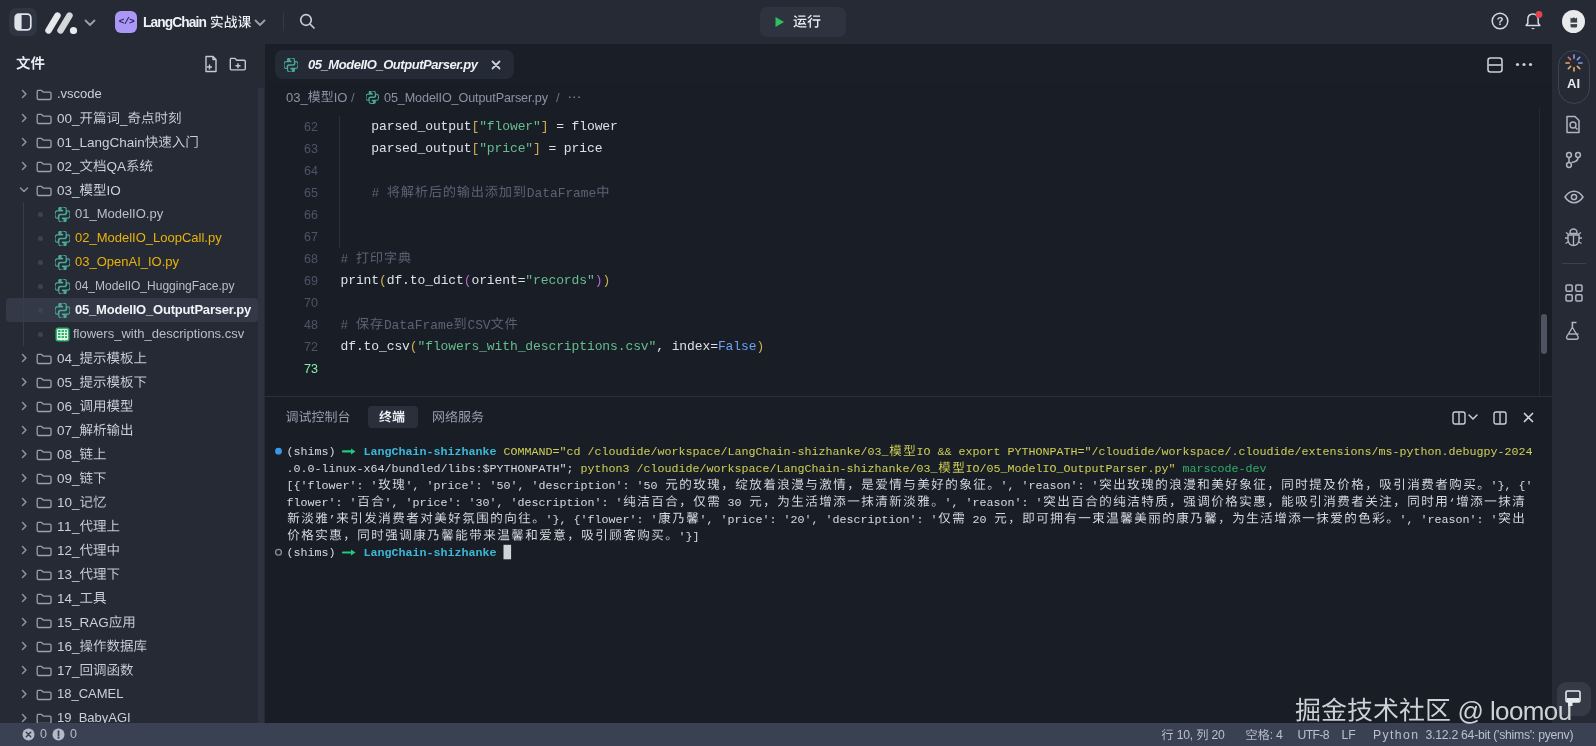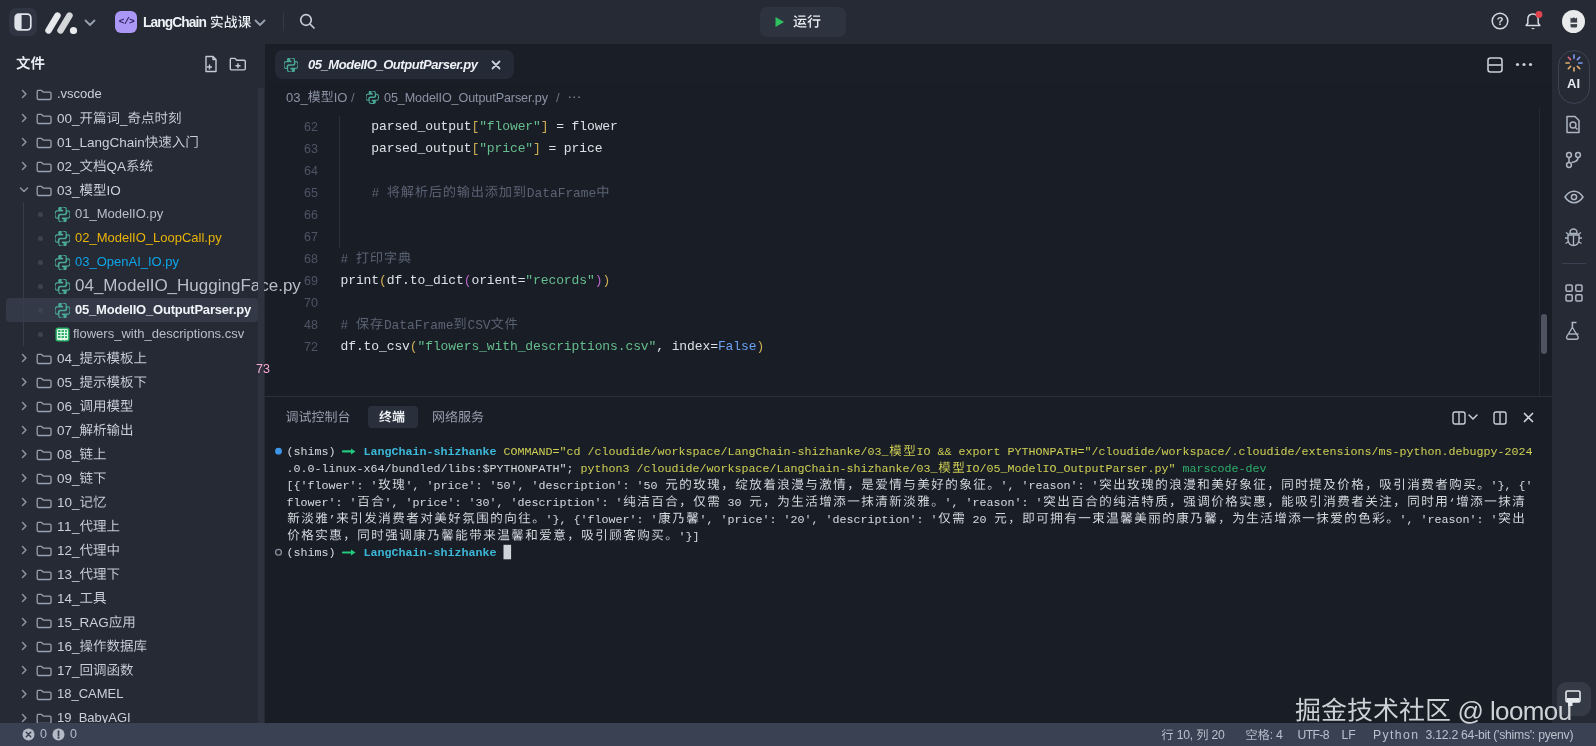--- a/index.html
+++ b/index.html
@@ -95,26 +95,26 @@
     <div class="lbl" style="left:75px;top:205px;color:#b8bfcb;font-size:13px">01_ModelIO.py</div>
     <div class="ab" style="left:38px;top:235.5px;width:5px;height:5px;border-radius:50%;background:#3c4452"></div>
     <svg class="ab" style="left:55px;top:230.5px" width="15" height="15" viewBox="0 0 24 24">
       <path d="M14.25.18l.9.2.73.26.59.3.45.32.34.34.25.34.16.33.1.3.04.26.02.2-.01.13V8.5l-.05.63-.13.55-.21.46-.26.38-.3.31-.33.25-.35.19-.35.14-.33.1-.3.07-.26.04-.21.02H8.77l-.69.05-.59.14-.5.22-.41.27-.33.32-.27.35-.2.36-.15.37-.1.35-.07.32-.04.27-.02.21v3.06H3.17l-.21-.03-.28-.07-.32-.12-.35-.18-.36-.26-.36-.36-.35-.46-.32-.59-.28-.73-.21-.88-.14-1.05-.05-1.23.06-1.22.16-1.04.24-.87.32-.71.36-.57.4-.44.42-.33.42-.24.4-.16.36-.1.32-.05.24-.01h.16l.06.01h8.16v-.83H6.18l-.01-2.75-.02-.37.05-.34.11-.31.17-.28.25-.26.31-.23.38-.2.44-.18.51-.15.58-.12.64-.1.71-.06.77-.04.84-.02 1.27.05zm-6.3 1.98l-.23.33-.08.41.08.41.23.34.33.22.41.09.41-.09.33-.22.23-.34.08-.41-.08-.41-.23-.33-.33-.22-.41-.09-.41.09zm13.09 3.95l.28.06.32.12.35.18.36.27.36.35.35.47.32.59.28.73.21.88.14 1.04.05 1.23-.06 1.23-.16 1.04-.24.86-.32.71-.36.57-.4.45-.42.33-.42.24-.4.16-.36.09-.32.05-.24.02-.16-.01h-8.22v.82h5.84l.01 2.76.02.36-.05.34-.11.31-.17.29-.25.25-.31.24-.38.2-.44.17-.51.15-.58.13-.64.09-.71.07-.77.04-.84.01-1.27-.04-1.07-.14-.9-.2-.73-.25-.59-.3-.45-.33-.34-.34-.25-.34-.16-.33-.1-.3-.04-.25-.02-.2.01-.13v-5.34l.05-.64.13-.54.21-.46.26-.38.3-.32.33-.24.35-.2.35-.14.33-.1.3-.06.26-.04.21-.02.13-.01h5.84l.69-.05.59-.14.5-.21.41-.28.33-.32.27-.35.2-.36.15-.36.1-.35.07-.32.04-.28.02-.21V6.07h2.09l.14.01zm-6.47 14.25l-.23.33-.08.41.08.41.23.33.33.23.41.08.41-.08.33-.23.23-.33.08-.41-.08-.41-.23-.33-.33-.23-.41-.08-.41.08z" stroke="#4aa897" stroke-width="1.9" fill="none"></path>
     </svg>
     <div class="lbl" style="left:75px;top:229px;color:#eab308;font-size:13px">02_ModelIO_LoopCall.py</div>
     <div class="ab" style="left:38px;top:259.5px;width:5px;height:5px;border-radius:50%;background:#3c4452"></div>
     <svg class="ab" style="left:55px;top:254.5px" width="15" height="15" viewBox="0 0 24 24">
       <path d="M14.25.18l.9.2.73.26.59.3.45.32.34.34.25.34.16.33.1.3.04.26.02.2-.01.13V8.5l-.05.63-.13.55-.21.46-.26.38-.3.31-.33.25-.35.19-.35.14-.33.1-.3.07-.26.04-.21.02H8.77l-.69.05-.59.14-.5.22-.41.27-.33.32-.27.35-.2.36-.15.37-.1.35-.07.32-.04.27-.02.21v3.06H3.17l-.21-.03-.28-.07-.32-.12-.35-.18-.36-.26-.36-.36-.35-.46-.32-.59-.28-.73-.21-.88-.14-1.05-.05-1.23.06-1.22.16-1.04.24-.87.32-.71.36-.57.4-.44.42-.33.42-.24.4-.16.36-.1.32-.05.24-.01h.16l.06.01h8.16v-.83H6.18l-.01-2.75-.02-.37.05-.34.11-.31.17-.28.25-.26.31-.23.38-.2.44-.18.51-.15.58-.12.64-.1.71-.06.77-.04.84-.02 1.27.05zm-6.3 1.98l-.23.33-.08.41.08.41.23.34.33.22.41.09.41-.09.33-.22.23-.34.08-.41-.08-.41-.23-.33-.33-.22-.41-.09-.41.09zm13.09 3.95l.28.06.32.12.35.18.36.27.36.35.35.47.32.59.28.73.21.88.14 1.04.05 1.23-.06 1.23-.16 1.04-.24.86-.32.71-.36.57-.4.45-.42.33-.42.24-.4.16-.36.09-.32.05-.24.02-.16-.01h-8.22v.82h5.84l.01 2.76.02.36-.05.34-.11.31-.17.29-.25.25-.31.24-.38.2-.44.17-.51.15-.58.13-.64.09-.71.07-.77.04-.84.01-1.27-.04-1.07-.14-.9-.2-.73-.25-.59-.3-.45-.33-.34-.34-.25-.34-.16-.33-.1-.3-.04-.25-.02-.2.01-.13v-5.34l.05-.64.13-.54.21-.46.26-.38.3-.32.33-.24.35-.2.35-.14.33-.1.3-.06.26-.04.21-.02.13-.01h5.84l.69-.05.59-.14.5-.21.41-.28.33-.32.27-.35.2-.36.15-.36.1-.35.07-.32.04-.28.02-.21V6.07h2.09l.14.01zm-6.47 14.25l-.23.33-.08.41.08.41.23.33.33.23.41.08.41-.08.33-.23.23-.33.08-.41-.08-.41-.23-.33-.33-.23-.41-.08-.41.08z" stroke="#4aa897" stroke-width="1.9" fill="none"></path>
     </svg>
-    <div class="lbl" style="left:75px;top:253px;color:#0ea5e9;font-size:13px">03_OpenAI_IO.py</div>
+    <div class="lbl" style="left:75px;top:253px;color:#eab308;font-size:13px">03_OpenAI_IO.py</div>
     <div class="ab" style="left:38px;top:283.5px;width:5px;height:5px;border-radius:50%;background:#3c4452"></div>
     <svg class="ab" style="left:55px;top:278.5px" width="15" height="15" viewBox="0 0 24 24">
       <path d="M14.25.18l.9.2.73.26.59.3.45.32.34.34.25.34.16.33.1.3.04.26.02.2-.01.13V8.5l-.05.63-.13.55-.21.46-.26.38-.3.31-.33.25-.35.19-.35.14-.33.1-.3.07-.26.04-.21.02H8.77l-.69.05-.59.14-.5.22-.41.27-.33.32-.27.35-.2.36-.15.37-.1.35-.07.32-.04.27-.02.21v3.06H3.17l-.21-.03-.28-.07-.32-.12-.35-.18-.36-.26-.36-.36-.35-.46-.32-.59-.28-.73-.21-.88-.14-1.05-.05-1.23.06-1.22.16-1.04.24-.87.32-.71.36-.57.4-.44.42-.33.42-.24.4-.16.36-.1.32-.05.24-.01h.16l.06.01h8.16v-.83H6.18l-.01-2.75-.02-.37.05-.34.11-.31.17-.28.25-.26.31-.23.38-.2.44-.18.51-.15.58-.12.64-.1.71-.06.77-.04.84-.02 1.27.05zm-6.3 1.98l-.23.33-.08.41.08.41.23.34.33.22.41.09.41-.09.33-.22.23-.34.08-.41-.08-.41-.23-.33-.33-.22-.41-.09-.41.09zm13.09 3.95l.28.06.32.12.35.18.36.27.36.35.35.47.32.59.28.73.21.88.14 1.04.05 1.23-.06 1.23-.16 1.04-.24.86-.32.71-.36.57-.4.45-.42.33-.42.24-.4.16-.36.09-.32.05-.24.02-.16-.01h-8.22v.82h5.84l.01 2.76.02.36-.05.34-.11.31-.17.29-.25.25-.31.24-.38.2-.44.17-.51.15-.58.13-.64.09-.71.07-.77.04-.84.01-1.27-.04-1.07-.14-.9-.2-.73-.25-.59-.3-.45-.33-.34-.34-.25-.34-.16-.33-.1-.3-.04-.25-.02-.2.01-.13v-5.34l.05-.64.13-.54.21-.46.26-.38.3-.32.33-.24.35-.2.35-.14.33-.1.3-.06.26-.04.21-.02.13-.01h5.84l.69-.05.59-.14.5-.21.41-.28.33-.32.27-.35.2-.36.15-.36.1-.35.07-.32.04-.28.02-.21V6.07h2.09l.14.01zm-6.47 14.25l-.23.33-.08.41.08.41.23.33.33.23.41.08.41-.08.33-.23.23-.33.08-.41-.08-.41-.23-.33-.33-.23-.41-.08-.41.08z" stroke="#4aa897" stroke-width="1.9" fill="none"></path>
     </svg>
-    <div class="lbl" style="left:75px;top:277px;color:#b8bfcb;font-size:17px">04_ModelIO_HuggingFace.py</div>
+    <div class="lbl" style="left:75px;top:277px;color:#b8bfcb;font-size:12px">04_ModelIO_HuggingFace.py</div>
     <div class="ab" style="left:6px;top:298px;width:252px;height:24px;background:#333947;border-radius:4px"></div>
     <div class="ab" style="left:38px;top:307.5px;width:5px;height:5px;border-radius:50%;background:#3c4452"></div>
     <svg class="ab" style="left:55px;top:302.5px" width="15" height="15" viewBox="0 0 24 24">
       <path d="M14.25.18l.9.2.73.26.59.3.45.32.34.34.25.34.16.33.1.3.04.26.02.2-.01.13V8.5l-.05.63-.13.55-.21.46-.26.38-.3.31-.33.25-.35.19-.35.14-.33.1-.3.07-.26.04-.21.02H8.77l-.69.05-.59.14-.5.22-.41.27-.33.32-.27.35-.2.36-.15.37-.1.35-.07.32-.04.27-.02.21v3.06H3.17l-.21-.03-.28-.07-.32-.12-.35-.18-.36-.26-.36-.36-.35-.46-.32-.59-.28-.73-.21-.88-.14-1.05-.05-1.23.06-1.22.16-1.04.24-.87.32-.71.36-.57.4-.44.42-.33.42-.24.4-.16.36-.1.32-.05.24-.01h.16l.06.01h8.16v-.83H6.18l-.01-2.75-.02-.37.05-.34.11-.31.17-.28.25-.26.31-.23.38-.2.44-.18.51-.15.58-.12.64-.1.71-.06.77-.04.84-.02 1.27.05zm-6.3 1.98l-.23.33-.08.41.08.41.23.34.33.22.41.09.41-.09.33-.22.23-.34.08-.41-.08-.41-.23-.33-.33-.22-.41-.09-.41.09zm13.09 3.95l.28.06.32.12.35.18.36.27.36.35.35.47.32.59.28.73.21.88.14 1.04.05 1.23-.06 1.23-.16 1.04-.24.86-.32.71-.36.57-.4.45-.42.33-.42.24-.4.16-.36.09-.32.05-.24.02-.16-.01h-8.22v.82h5.84l.01 2.76.02.36-.05.34-.11.31-.17.29-.25.25-.31.24-.38.2-.44.17-.51.15-.58.13-.64.09-.71.07-.77.04-.84.01-1.27-.04-1.07-.14-.9-.2-.73-.25-.59-.3-.45-.33-.34-.34-.25-.34-.16-.33-.1-.3-.04-.25-.02-.2.01-.13v-5.34l.05-.64.13-.54.21-.46.26-.38.3-.32.33-.24.35-.2.35-.14.33-.1.3-.06.26-.04.21-.02.13-.01h5.84l.69-.05.59-.14.5-.21.41-.28.33-.32.27-.35.2-.36.15-.36.1-.35.07-.32.04-.28.02-.21V6.07h2.09l.14.01zm-6.47 14.25l-.23.33-.08.41.08.41.23.33.33.23.41.08.41-.08.33-.23.23-.33.08-.41-.08-.41-.23-.33-.33-.23-.41-.08-.41.08z" stroke="#4aa897" stroke-width="1.9" fill="none"></path>
     </svg>
     <div class="lbl" style="left:75px;top:301px;color:#f0f3f7;font-weight:600;font-size:13px;letter-spacing:-0.2px">05_ModelIO_OutputParser.py</div>
     <div class="ab" style="left:38px;top:331.5px;width:5px;height:5px;border-radius:50%;background:#3c4452"></div>
     <svg class="ab" style="left:55px;top:326.5px" width="15" height="15">
       <rect x="0.5" y="0.5" width="14" height="14" rx="2.5" fill="#2fb36b"></rect>
       <path d="M3 5.5 h9 M3 8.5 h9 M3 11.5 h9 M6 3 v10.5 M9.5 3 v10.5" stroke="#dff5e9" stroke-width="1.1" fill="none"></path>
@@ -261,21 +261,21 @@
     <div class="ab" style="left:270px;top:137.5px;width:48px;text-align:right;color:#4c5565;font-size:12.5px;line-height:22px">63</div>
     <div class="ab" style="left:270px;top:159.5px;width:48px;text-align:right;color:#4c5565;font-size:12.5px;line-height:22px">64</div>
     <div class="ab" style="left:270px;top:181.5px;width:48px;text-align:right;color:#4c5565;font-size:12.5px;line-height:22px">65</div>
     <div class="ab" style="left:270px;top:203.5px;width:48px;text-align:right;color:#4c5565;font-size:12.5px;line-height:22px">66</div>
     <div class="ab" style="left:270px;top:225.5px;width:48px;text-align:right;color:#4c5565;font-size:12.5px;line-height:22px">67</div>
     <div class="ab" style="left:270px;top:247.5px;width:48px;text-align:right;color:#4c5565;font-size:12.5px;line-height:22px">68</div>
     <div class="ab" style="left:270px;top:269.5px;width:48px;text-align:right;color:#4c5565;font-size:12.5px;line-height:22px">69</div>
     <div class="ab" style="left:270px;top:291.5px;width:48px;text-align:right;color:#4c5565;font-size:12.5px;line-height:22px">70</div>
     <div class="ab" style="left:270px;top:313.5px;width:48px;text-align:right;color:#4c5565;font-size:12.5px;line-height:22px">48</div>
     <div class="ab" style="left:270px;top:335.5px;width:48px;text-align:right;color:#4c5565;font-size:12.5px;line-height:22px">72</div>
-    <div class="ab" style="left:256px;top:357.5px;width:48px;color:#f9a8d4;font-size:12.5px;line-height:22px">73</div>
+    <div class="ab" style="left:270px;top:357.5px;width:48px;text-align:right;color:#86efac;font-size:12.5px;line-height:22px">73</div>
     <div class="ab codeline" style="left:340.5px;top:115.5px"><span style="color:#dce1e8">    parsed_output</span><span style="color:#ccad52">[</span><span style="color:#66bd8d">"flower"</span><span style="color:#ccad52">]</span><span style="color:#dce1e8"> = flower</span></div>
     <div class="ab codeline" style="left:340.5px;top:137.5px"><span style="color:#dce1e8">    parsed_output</span><span style="color:#ccad52">[</span><span style="color:#66bd8d">"price"</span><span style="color:#ccad52">]</span><span style="color:#dce1e8"> = price</span></div>
     <div class="ab codeline" style="left:340.5px;top:269.5px"><span style="color:#dce1e8">print</span><span style="color:#ccad52">(</span><span style="color:#dce1e8">df.to_dict</span><span style="color:#b565c8">(</span><span style="color:#dce1e8">orient</span><span style="color:#dce1e8">=</span><span style="color:#66bd8d">"records"</span><span style="color:#b565c8">)</span><span style="color:#ccad52">)</span></div>
     <div class="ab codeline" style="left:340.5px;top:335.5px"><span style="color:#dce1e8">df.to_csv</span><span style="color:#ccad52">(</span><span style="color:#66bd8d">"flowers_with_descriptions.csv"</span><span style="color:#dce1e8">, index=</span><span style="color:#6ba1f2">False</span><span style="color:#ccad52">)</span></div>
 <div class="ab" style="left:1539px;top:108px;width:1px;height:288px;background:#232834"></div>
 <div class="ab" style="left:1541px;top:314px;width:6px;height:40px;border-radius:3px;background:#4d535f"></div>
 
 <div class="ab" style="left:265px;top:396px;width:1287px;height:1px;background:#2b303a"></div>
 <div class="ab" style="left:368px;top:406px;width:50px;height:22px;background:#2a303b;border-radius:4px"></div>
 <svg class="ab" style="left:1452px;top:410.5px" width="14" height="14">

